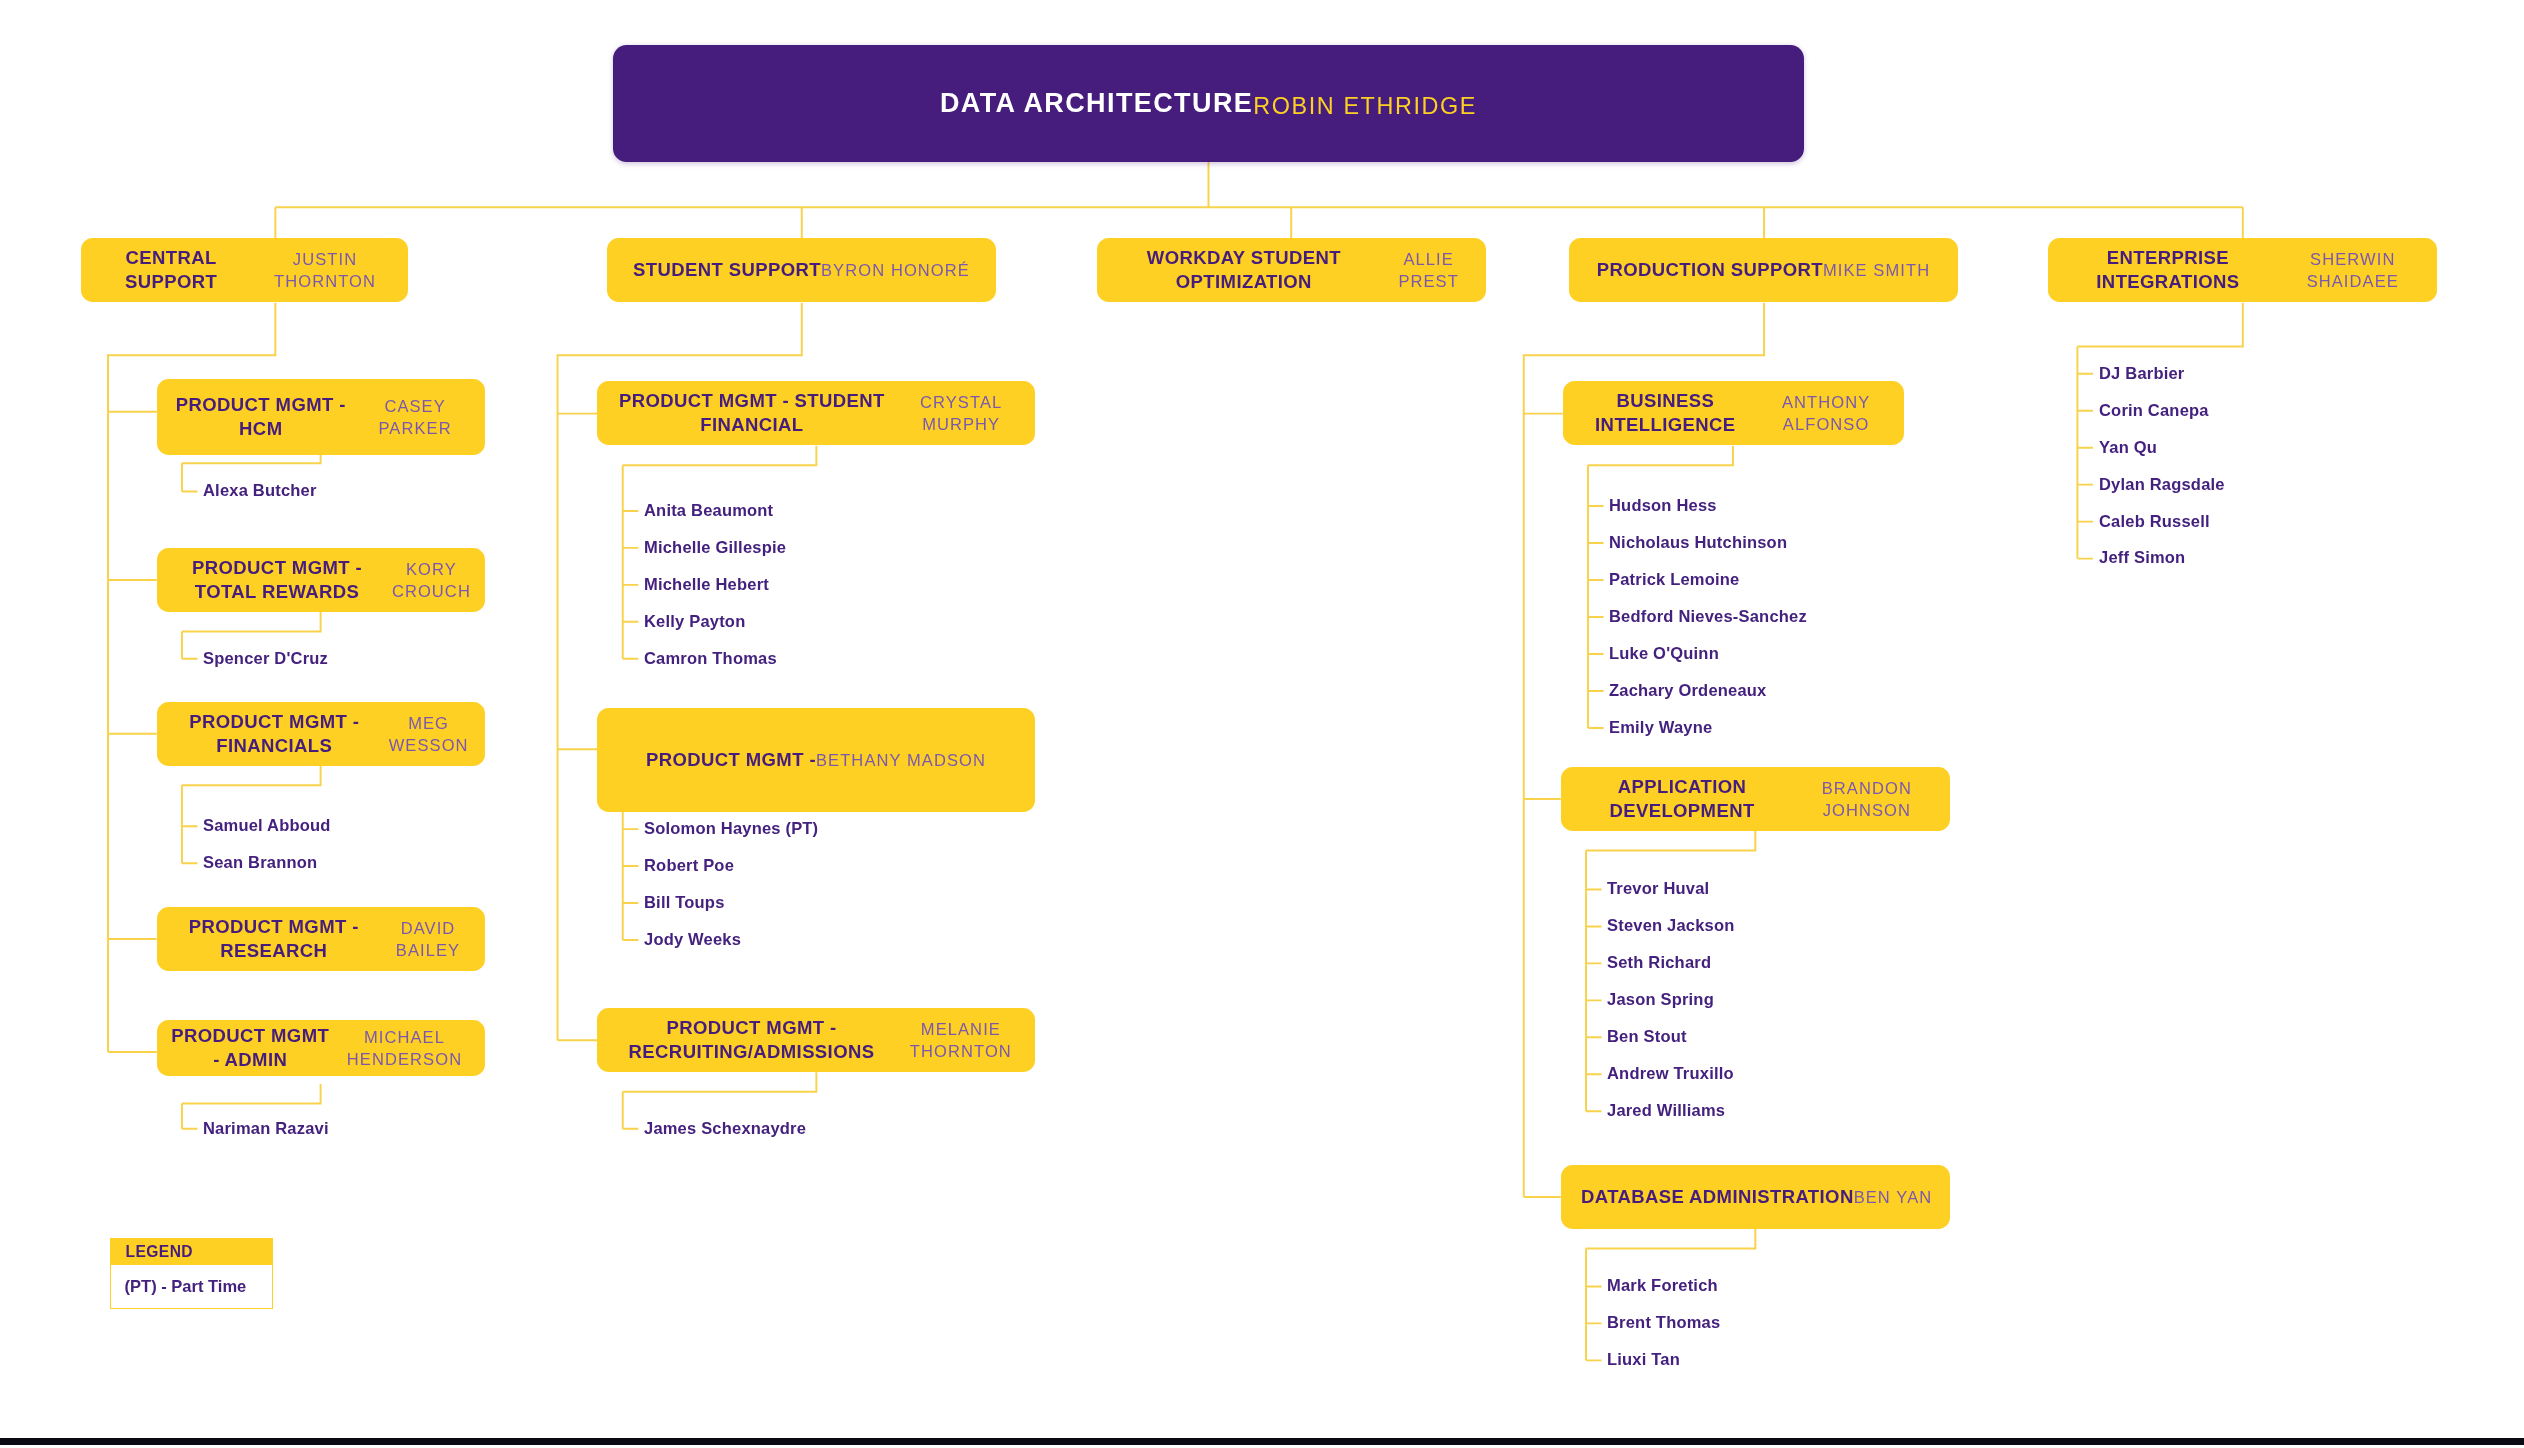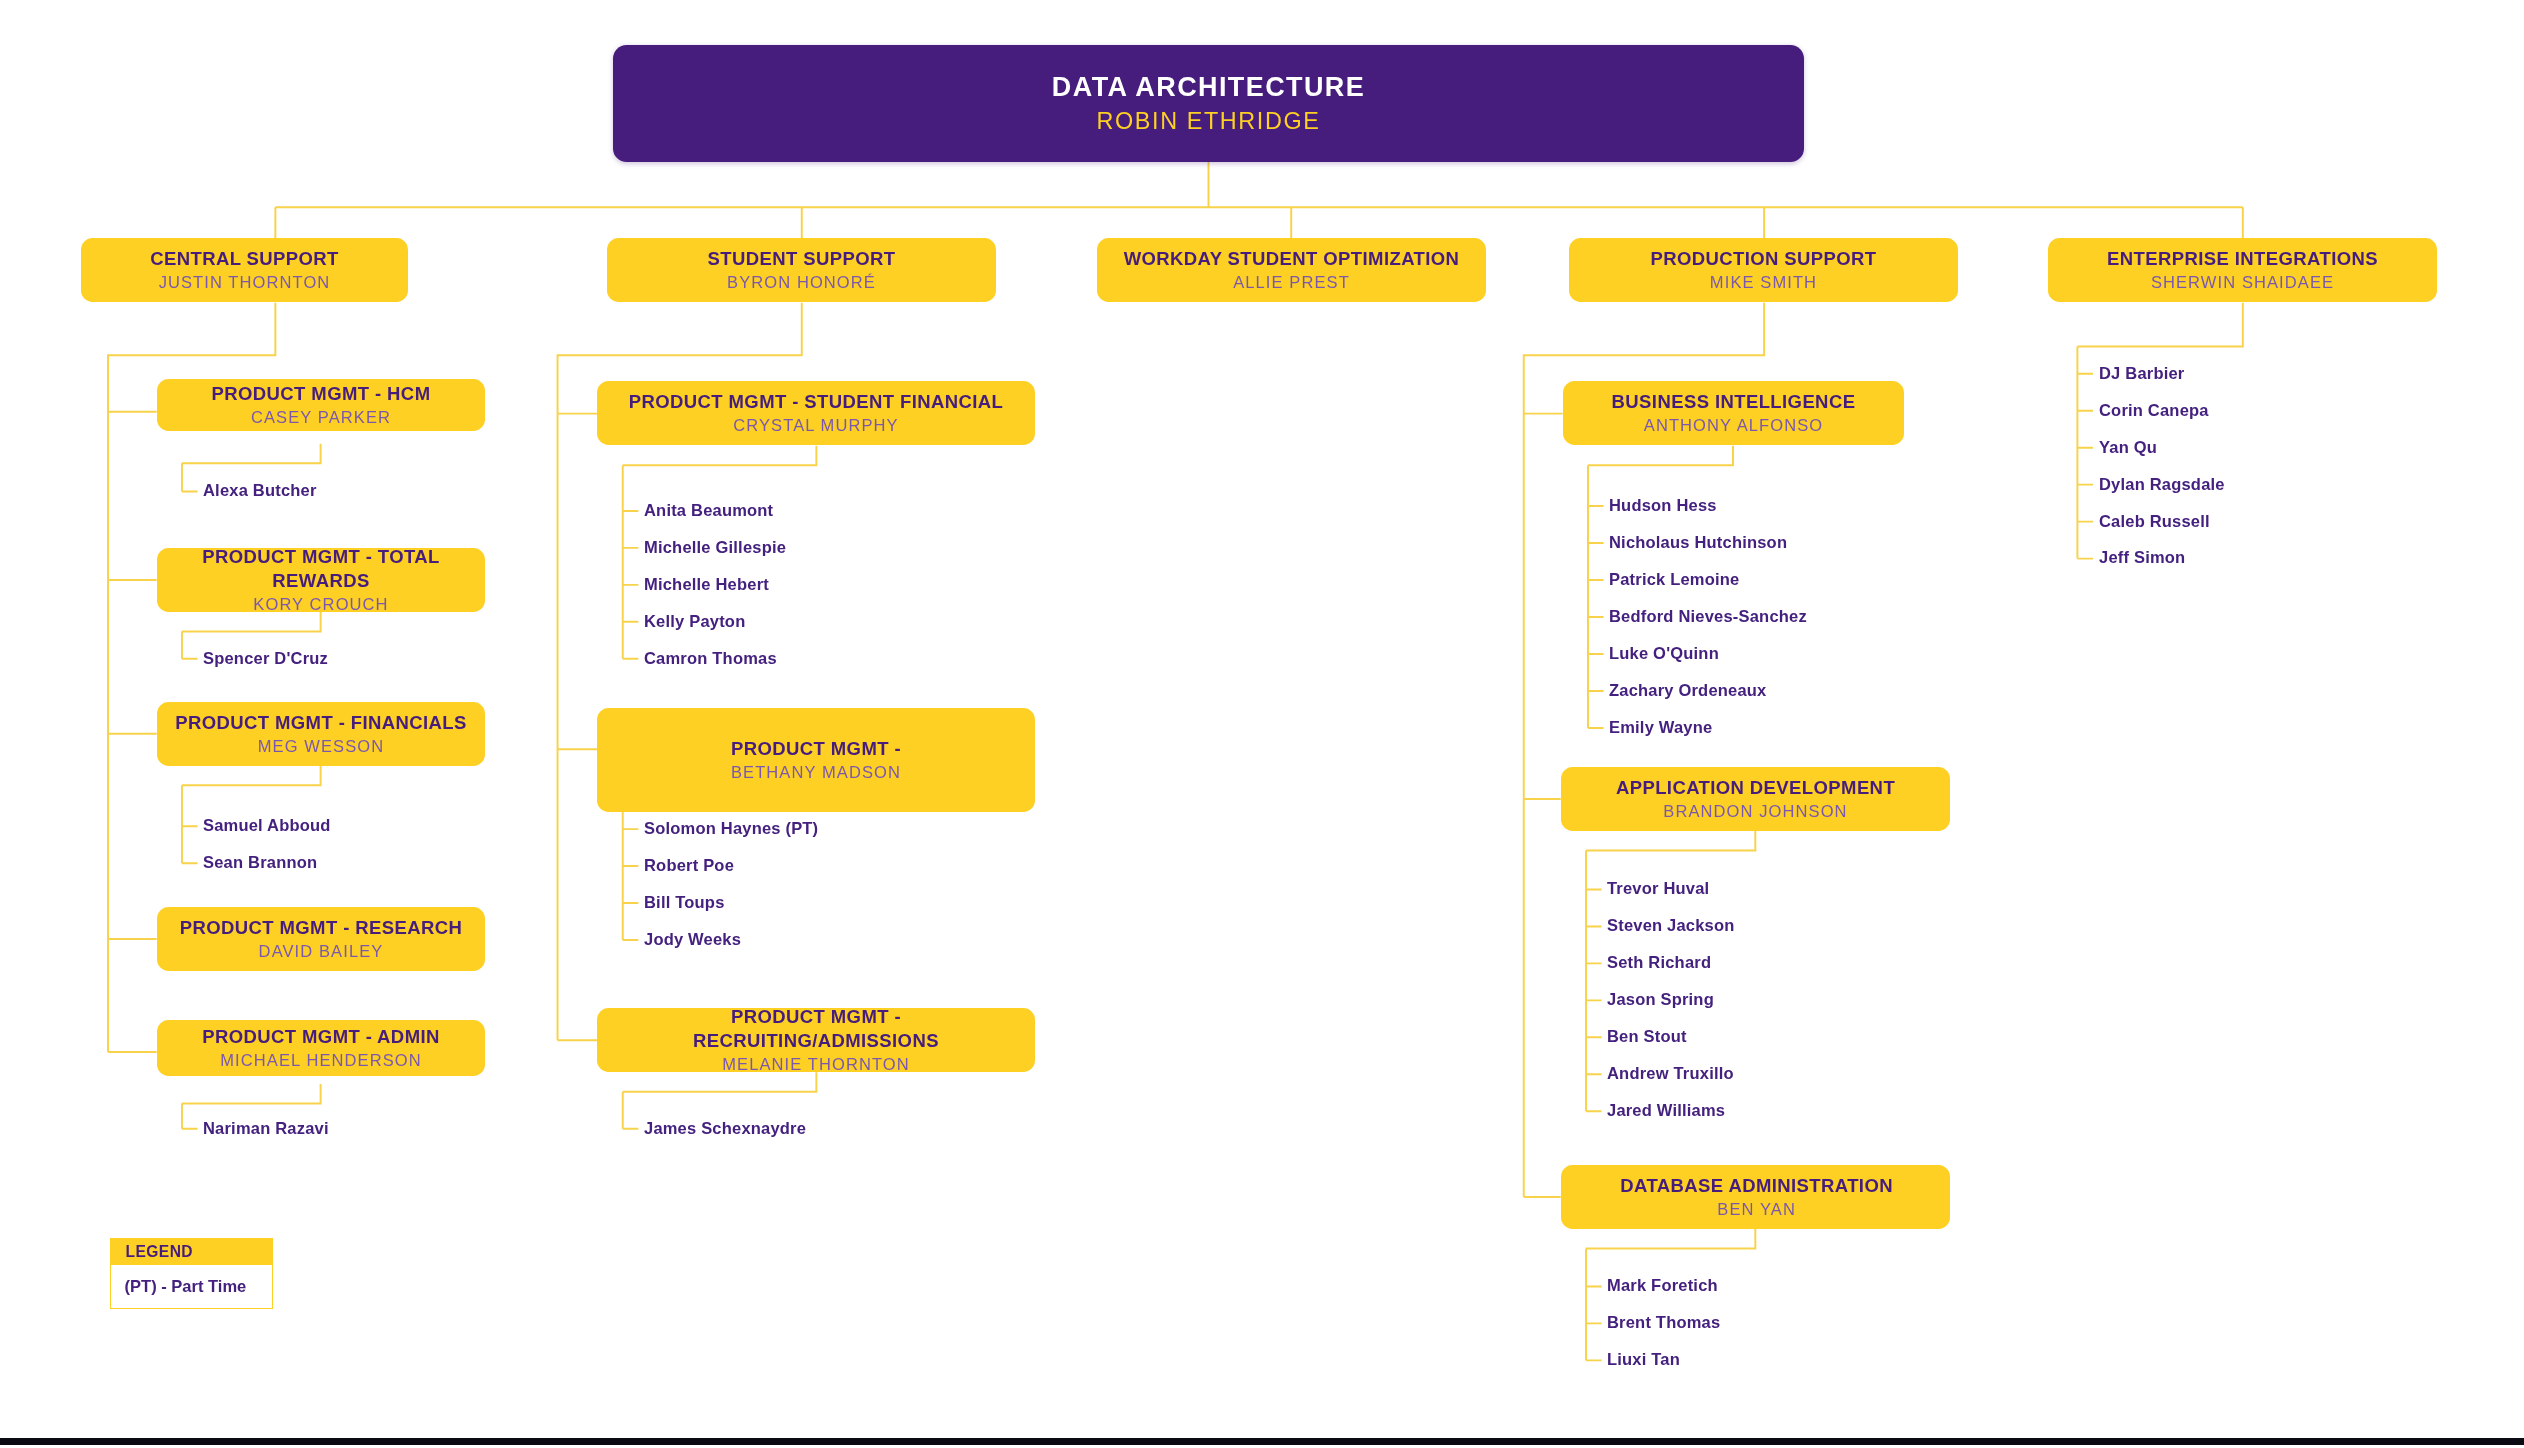--- a/index.html
+++ b/index.html
@@ -1,19 +1,19 @@
 <!DOCTYPE html>
 <html style="--purple: #461D7C; --gold: #FDD023; --lead: #7B58AE; --member: #44217E; --footer: #0A0A12;"><head>
 <meta charset="utf-8">
 <style>
   html,body{margin:0;padding:0;background:#ffffff;}
   body{font-family:"Liberation Sans", sans-serif;}
   #canvas{position:relative;width:2525px;height:1449px;background:#fff;overflow:hidden;}
   #wires{position:absolute;left:0;top:0;}
-  .node{position:absolute;box-sizing:border-box;display:flex;flex-direction:column;align-items:center;justify-content:center;text-align:center;}
+  .node{position:absolute;box-sizing:border-box;display:flex;align-items:center;justify-content:center;text-align:center;}
   .root-box{background:var(--purple,#461D7C);border-radius:13.6px;box-shadow:0 1.9px 4.9px rgba(70,29,124,.25);}
   .root-title{color:#ffffff;font-size:27px;font-weight:bold;letter-spacing:1.4px;}
   .root-lead{color:var(--gold,#FDD023);font-size:23.4px;letter-spacing:1.6px;margin-top:5.8px;}
   .dept-box{background:var(--gold,#FDD023);border-radius:11.7px;padding:5.8px 9.7px;}
   .dept-title{color:var(--purple,#461D7C);font-size:18.5px;font-weight:bold;letter-spacing:0.4px;line-height:24px;}
   .dept-lead{color:var(--lead,#7B58AE);font-size:16.5px;letter-spacing:1.1px;line-height:22.4px;}
   .member{position:absolute;transform:translateY(-54%);color:var(--member,#44217E);font-size:16.5px;font-weight:bold;letter-spacing:0.2px;white-space:nowrap;}
   .legend{position:absolute;left:110px;top:1238px;width:163px;}
   .legend-header{background:var(--gold,#FDD023);height:27px;display:flex;align-items:center;padding-left:15.6px;
     color:var(--purple,#461D7C);font-weight:bold;font-size:15.6px;letter-spacing:0.4px;}
@@ -32,21 +32,21 @@
   <div class="node root-box" style="left:613px;top:45px;width:1191px;height:117px;">
     <div class="root-title">DATA ARCHITECTURE</div>
     <div class="root-lead">ROBIN ETHRIDGE</div>
   </div>
 
   <div id="nodes">
       <div class="node dept-box" style="left: 81px; top: 238px; width: 327px; height: 64px;">
         <div class="dept-title">CENTRAL SUPPORT</div>
         <div class="dept-lead">JUSTIN THORNTON</div>
       </div>
-      <div class="node dept-box" style="left: 157px; top: 379px; width: 328px; height: 52px;">
+      <div class="node dept-box" style="left: 157px; top: 379px; width: 328px; height: 76px;">
         <div class="dept-title">PRODUCT MGMT - HCM</div>
         <div class="dept-lead">CASEY PARKER</div>
       </div>
       <div class="member" style="left: 203px; top: 491px;">Alexa Butcher</div>
       <div class="node dept-box" style="left: 157px; top: 548px; width: 328px; height: 64px;">
         <div class="dept-title">PRODUCT MGMT - TOTAL REWARDS</div>
         <div class="dept-lead">KORY CROUCH</div>
       </div>
       <div class="member" style="left: 203px; top: 659px;">Spencer D'Cruz</div>
       <div class="node dept-box" style="left: 157px; top: 702px; width: 328px; height: 64px;">

